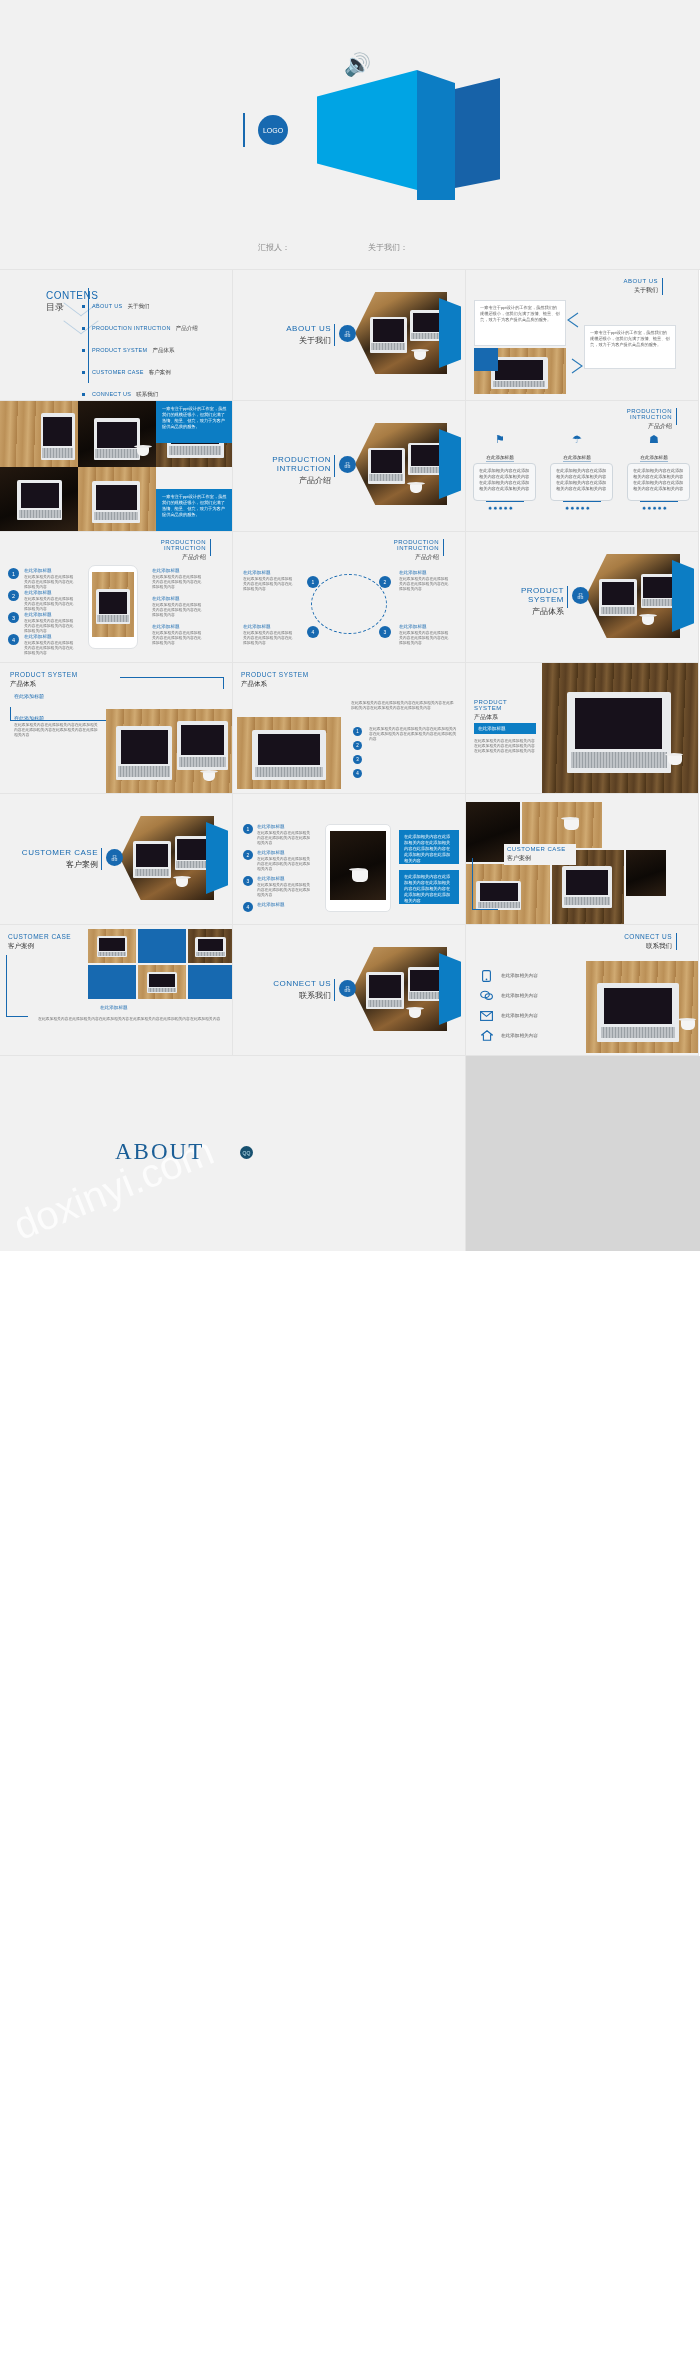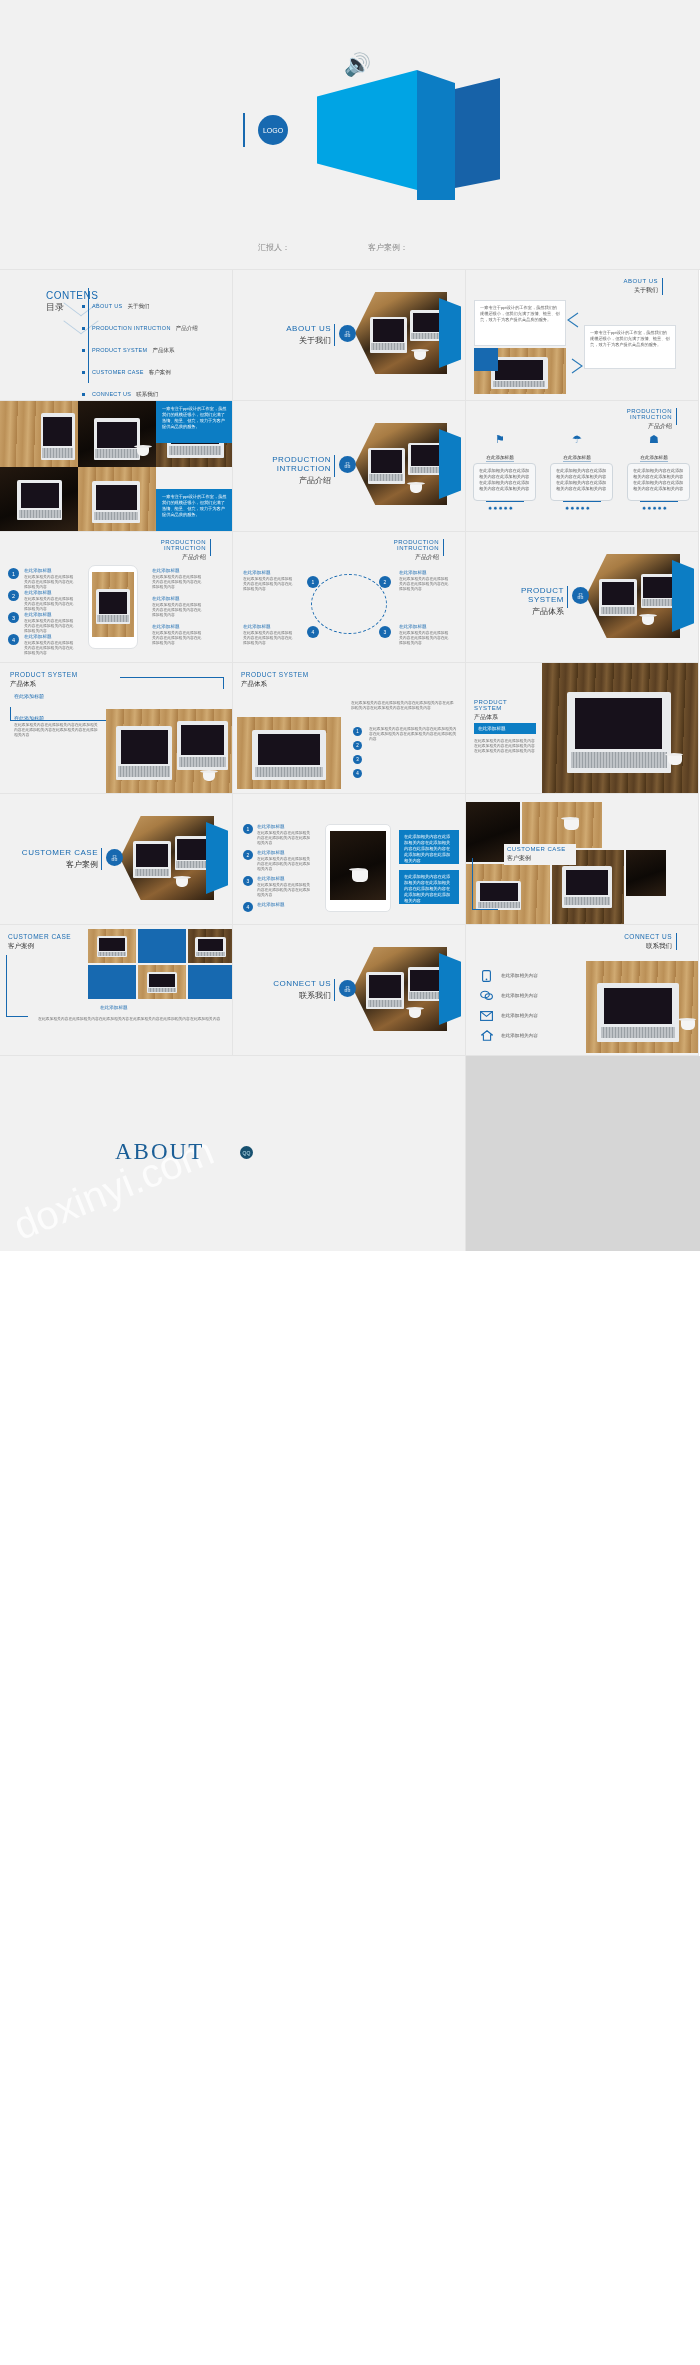--- a/index.html
+++ b/index.html
@@ -143,21 +143,21 @@
 <div class="deck">
 
   <div class="slide s-title">
     <div class="speaker-icon">🔊</div>
     <div class="title-rule"></div>
     <div class="logo-badge">LOGO</div>
     <div class="ribbon rib-a"></div>
     <div class="ribbon rib-b"></div>
     <div class="ribbon rib-c"></div>
     <div class="meta meta-a">汇报人：</div>
-    <div class="meta meta-b">客户案例：</div>
+    <div class="meta meta-b">关于我们：</div>
   </div>
 
   <div class="slide">
     <div class="contens-head">
       <div class="en">CONTENS</div>
       <div class="cn">目录</div>
     </div>
     <div class="chevrons">
       <div class="chev"></div>
         <div class="chev"></div>

